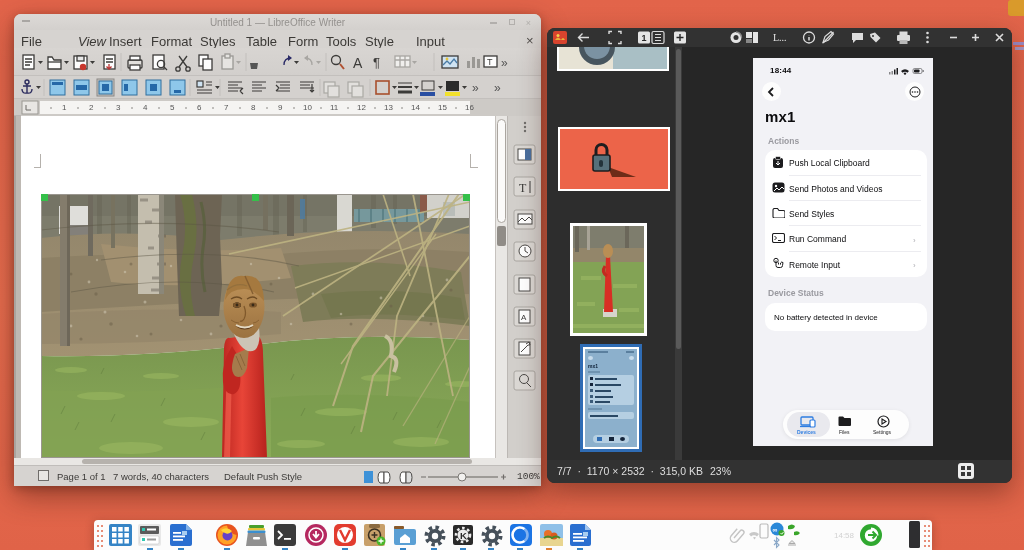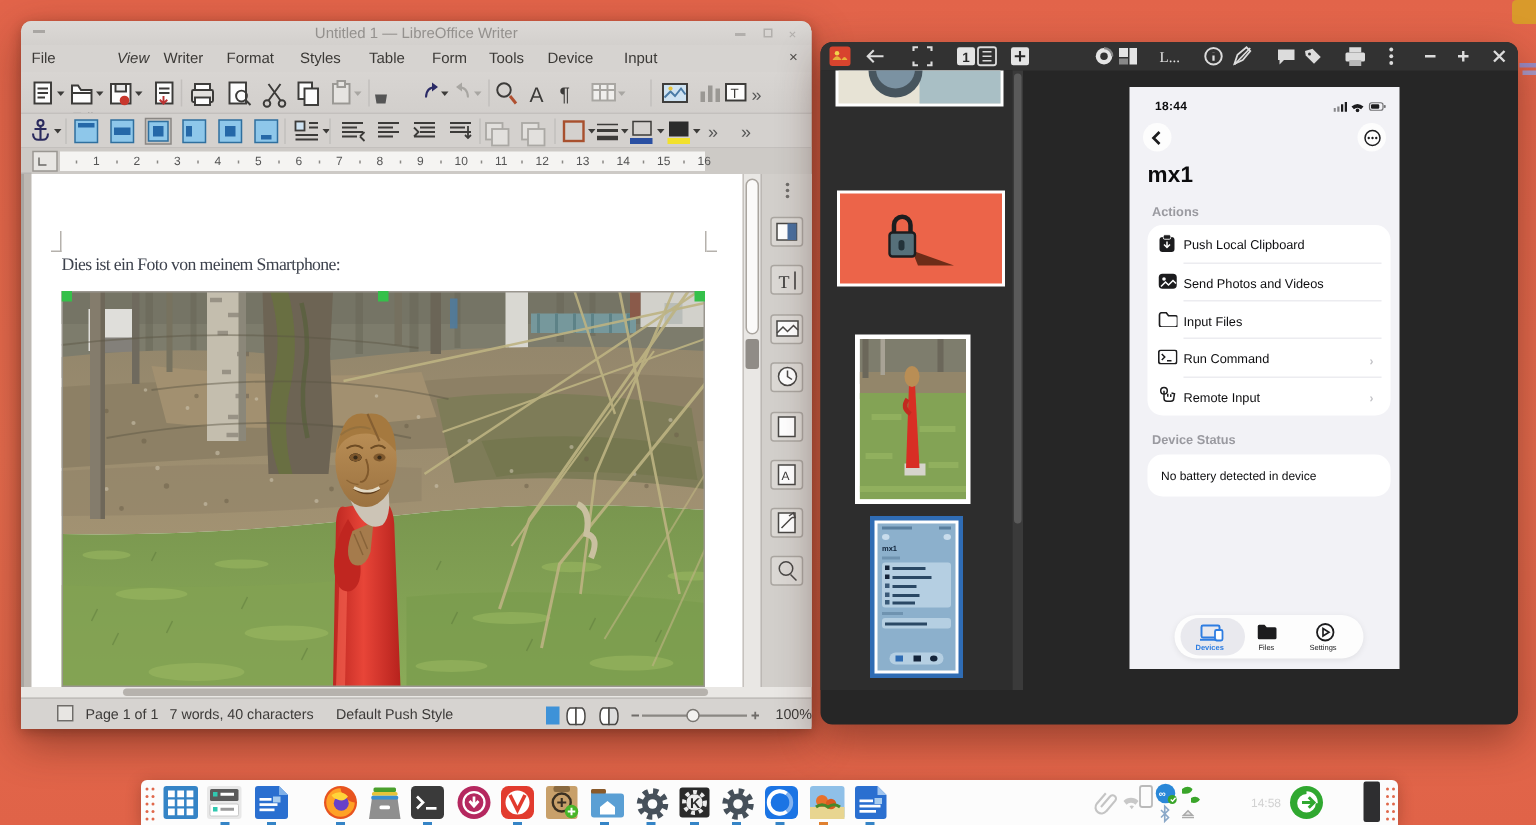--- a/index.html
+++ b/index.html
@@ -18,31 +18,31 @@
 <div class="abs" id="writer" style="left:14px;top:14px;width:527px;height:472px;background:#d6d3d0;border-radius:7px 7px 2px 2px;box-shadow:0 10px 28px rgba(60,20,10,.45), 0 2px 8px rgba(60,20,10,.3);">
 
   <div class="abs" style="left:0;top:0;width:100%;height:16px;border-radius:7px 7px 0 0;background:linear-gradient(180deg,#dcd9d6,#d3d0cd);">
     <div class="abs" style="left:8px;top:6px;width:8px;height:2px;background:#a9a6a3;"></div>
     <div class="abs" style="left:0;top:3px;width:100%;text-align:center;font-size:10px;color:#94918e;">Untitled 1 — LibreOffice Writer</div>
     <div class="abs" style="right:44px;top:8px;width:7px;height:1.5px;background:#b2afac;"></div>
     <div class="abs" style="right:26px;top:5px;width:6px;height:6px;border:1px solid #b2afac;"></div>
     <div class="abs" style="right:10px;top:4px;color:#b2afac;font-size:9px;">×</div>
   </div>
 
-  <div class="abs" style="left:0;top:16px;width:100%;height:18px;background:#d6d3d0;font-size:10px;color:#3b3936;">
+  <div class="abs" style="left:0;top:16px;width:100%;height:18px;background:#d6d3d0;font-size:13px;color:#3b3936;">
     <span class="abs" style="left:7px;top:4px;">File</span>
     <span class="abs" style="left:34px;top:4px;margin-top:40px;">Edit</span>
     <span class="abs" style="left:64px;top:4px;font-style:italic;">View</span>
-    <span class="abs" style="left:95px;top:4px;">Writer</span>
+    <span class="abs" style="left:95px;top:4px;">Insert</span>
     <span class="abs" style="left:137px;top:4px;">Format</span>
     <span class="abs" style="left:186px;top:4px;">Styles</span>
     <span class="abs" style="left:232px;top:4px;text-align:center;">Table</span>
     <span class="abs" style="left:274px;top:4px;">Form</span>
     <span class="abs" style="left:312px;top:4px;">Tools</span>
-    <span class="abs" style="left:351px;top:4px;">Device</span>
+    <span class="abs" style="left:351px;top:4px;">Style</span>
     <span class="abs" style="left:402px;top:4px;">Input</span>
     <span class="abs" style="left:512px;top:3px;color:#504e4b;">×</span>
   </div>
 
   <div class="abs" id="tb1" style="left:0;top:34px;width:100%;height:28px;background:linear-gradient(180deg,#d8d5d2,#d2cfcc);border-bottom:1px solid #c3c0bd;">
     <svg width="527" height="28" viewBox="0 0 527 28">
       <g stroke="#3c3b39" fill="none" stroke-width="1.3">
 
         <rect x="9" y="7" width="11" height="14" fill="#fdfdfd"></rect>
           <path d="M11 11 h7 M11 14 h7 M11 17 h5"></path>
@@ -227,21 +227,20 @@
 
   <div class="abs" id="doc" style="left:0;top:102px;width:527px;height:342px;background:#fff;overflow:hidden;">
     <div class="abs" style="left:0;top:0;width:2px;height:100%;background:#a9a49f;"></div>
     <div class="abs" style="left:2px;top:0;width:5px;height:100%;background:#beb9b3;"></div>
 
     <div class="abs" style="left:26px;top:38px;width:1px;height:14px;background:#b5b1ac;"></div>
     <div class="abs" style="left:20px;top:51px;width:7px;height:1px;background:#b5b1ac;"></div>
     <div class="abs" style="left:456px;top:38px;width:1px;height:14px;background:#b5b1ac;"></div>
     <div class="abs" style="left:457px;top:51px;width:7px;height:1px;background:#b5b1ac;"></div>
 
-    <div class="abs" style="left:27px;top:53px;font-family:'Liberation Serif',serif;font-size:11.8px;letter-spacing:-0.42px;color:#3d424d;">Dies ist ein Foto von meinem Smartphone:</div>
 
     <div class="abs" id="photo" style="left:27px;top:78px;width:429px;height:264px;">
       <svg width="429" height="264" viewBox="0 0 429 264">
         <defs>
           <linearGradient id="grassg" x1="0" y1="0" x2="0" y2="1">
             <stop offset="0" stop-color="#79964f"></stop>
               <stop offset="1" stop-color="#8aab58"></stop>
           </linearGradient>
           <linearGradient id="headg" x1="0" y1="0" x2="0" y2="1">
             <stop offset="0" stop-color="#c0945a"></stop>
@@ -477,21 +476,21 @@
       <g fill="#fff" stroke="#4a4846" stroke-width="1">
         <path d="M18 3 l4 0 0 11 -4 0 q-2 -1 -2 -5.5 q0 -4.5 2 -5.5 z"></path>
           <path d="M22 3 l4 0 q2 1 2 5.5 q0 4.5 -2 5.5 l-4 0 z"></path>
         <path d="M40 3 l4 0 0 11 -4 0 q-2 -1 -2 -5.5 q0 -4.5 2 -5.5 z"></path>
           <path d="M44 3 l4 0 q2 1 2 5.5 q0 4.5 -2 5.5 l-4 0 z" fill="#ddd"></path>
       </g>
       <path d="M66 8 h70" stroke="#8a8783" stroke-width="1.5"></path>
       <circle cx="100" cy="8" r="4" fill="#f2f1ef" stroke="#7a7773"></circle>
       <path d="M59 8 h5 M139 8 h5 m-2.5 -2.5 v5" stroke="#6f6c69" stroke-width="1.2"></path>
     </svg>
-    <div class="abs" style="left:503px;top:5px;">100%</div>
+    <div class="abs" style="left:503px;top:5px;font-family:Liberation Mono, monospace;">100%</div>
   </div>
 </div>
 
 <div class="abs" id="viewer" style="left:547px;top:28px;width:465px;height:455px;background:#262626;border-radius:8px;box-shadow:0 10px 28px rgba(60,20,10,.45);">
 
   <div class="abs" id="vtb" style="left:0;top:0;width:100%;height:19px;background:#323232;border-radius:8px 8px 0 0;">
     <svg width="465" height="19" viewBox="0 0 465 19">
 
       <rect x="6" y="3" width="14" height="13" rx="2" fill="#d8442e"></rect>
       <path d="M8 12 q3 -5 6 0 q2 -4 4 0 z" fill="#e8b23a"></path>
@@ -648,21 +647,21 @@
     <div class="abs" style="left:12px;top:50px;font-size:15px;font-weight:bold;letter-spacing:.2px;">mx1</div>
     <div class="abs" style="left:15px;top:78px;font-size:8.5px;font-weight:bold;color:#9a9aa0;">Actions</div>
 
     <div class="abs" style="left:12px;top:92px;width:162px;height:127px;background:#fff;border-radius:10px;"></div>
     <div class="abs" style="left:36px;top:117px;width:132px;height:1px;background:#ececf0;"></div>
     <div class="abs" style="left:36px;top:142px;width:132px;height:1px;background:#ececf0;"></div>
     <div class="abs" style="left:36px;top:167px;width:132px;height:1px;background:#ececf0;"></div>
     <div class="abs" style="left:36px;top:193px;width:132px;height:1px;background:#ececf0;"></div>
     <div class="abs" style="left:36px;top:100px;font-size:8.5px;">Push Local Clipboard</div>
     <div class="abs" style="left:36px;top:126px;font-size:8.5px;">Send Photos and Videos</div>
-    <div class="abs" style="left:36px;top:151px;font-size:8.5px;">Input Files</div>
+    <div class="abs" style="left:36px;top:151px;font-size:8.5px;">Send Styles</div>
     <div class="abs" style="left:36px;top:176px;font-size:8.5px;">Run Command</div>
     <div class="abs" style="left:36px;top:202px;font-size:8.5px;">Remote Input</div>
     <svg class="abs" style="left:19px;top:98px;" width="12" height="13" viewBox="0 0 12 13">
       <rect x="1" y="2" width="10" height="10" rx="2" fill="#1c1c1e"></rect>
         <rect x="3.5" y="0.5" width="5" height="3" rx="1" fill="#1c1c1e" stroke="#fff" stroke-width=".6"></rect>
       <path d="M6 5 v4 m-2 -2 l2 2 2 -2" stroke="#fff" stroke-width="1" fill="none"></path>
     </svg>
     <svg class="abs" style="left:19px;top:124px;" width="13" height="11" viewBox="0 0 13 11">
       <rect x="0.5" y="0.5" width="12" height="10" rx="2.5" fill="#1c1c1e"></rect>
       <circle cx="4" cy="4" r="1.2" fill="#fff"></circle>
@@ -698,20 +697,30 @@
       <path d="M0.5 1.5 a1 1 0 0 1 1 -1 h3.5 l1.5 1.6 h5.5 a1 1 0 0 1 1 1 v6 a1 1 0 0 1 -1 1 h-10.5 a1 1 0 0 1 -1 -1 z" fill="#1c1c1e"></path>
     </svg>
     <div class="abs" style="left:86px;top:371px;font-size:5px;color:#1c1c1e;">Files</div>
     <svg class="abs" style="left:124px;top:357px;" width="13" height="13" viewBox="0 0 13 13">
       <circle cx="6.5" cy="6.5" r="5.5" fill="none" stroke="#1c1c1e" stroke-width="1.2"></circle>
       <path d="M5 4 l4 2.5 -4 2.5 z" fill="none" stroke="#1c1c1e" stroke-width="1.1"></path>
     </svg>
     <div class="abs" style="left:120px;top:371px;font-size:5px;color:#1c1c1e;">Settings</div>
   </div>
 
+  <div class="abs" style="left:0;top:432px;width:100%;height:23px;background:#323232;border-radius:0 0 8px 8px;color:#dedede;font-size:10.5px;">
+    <div class="abs" style="left:10px;top:5px;">7/7&nbsp;&nbsp;·&nbsp;&nbsp;1170 × 2532&nbsp;&nbsp;·&nbsp;&nbsp;315,0 KB</div>
+    <div class="abs" style="left:163px;top:5px;">23%</div>
+    <div class="abs" style="left:411px;top:3px;width:16px;height:16px;background:#ededed;border-radius:3px;">
+      <div class="abs" style="left:3px;top:3px;width:4px;height:4px;background:#3a3a3a;"></div>
+      <div class="abs" style="left:9px;top:3px;width:4px;height:4px;background:#3a3a3a;"></div>
+      <div class="abs" style="left:3px;top:9px;width:4px;height:4px;background:#3a3a3a;"></div>
+      <div class="abs" style="left:9px;top:9px;width:4px;height:4px;background:#3a3a3a;"></div>
+    </div>
+  </div>
 </div>
 
 <div class="abs" id="dock" style="left:94px;top:520px;width:838px;height:30px;background:#fcfcfc;border-radius:4px 4px 0 0;box-shadow:0 2px 10px rgba(60,20,10,.3);">
   <svg width="838" height="30" viewBox="0 0 838 30">
 
     <g fill="#e0684b">
         <circle cx="4" cy="6" r="1"></circle>
         <circle cx="8" cy="6" r="1"></circle>
         <circle cx="4" cy="11" r="1"></circle>
         <circle cx="8" cy="11" r="1"></circle>

